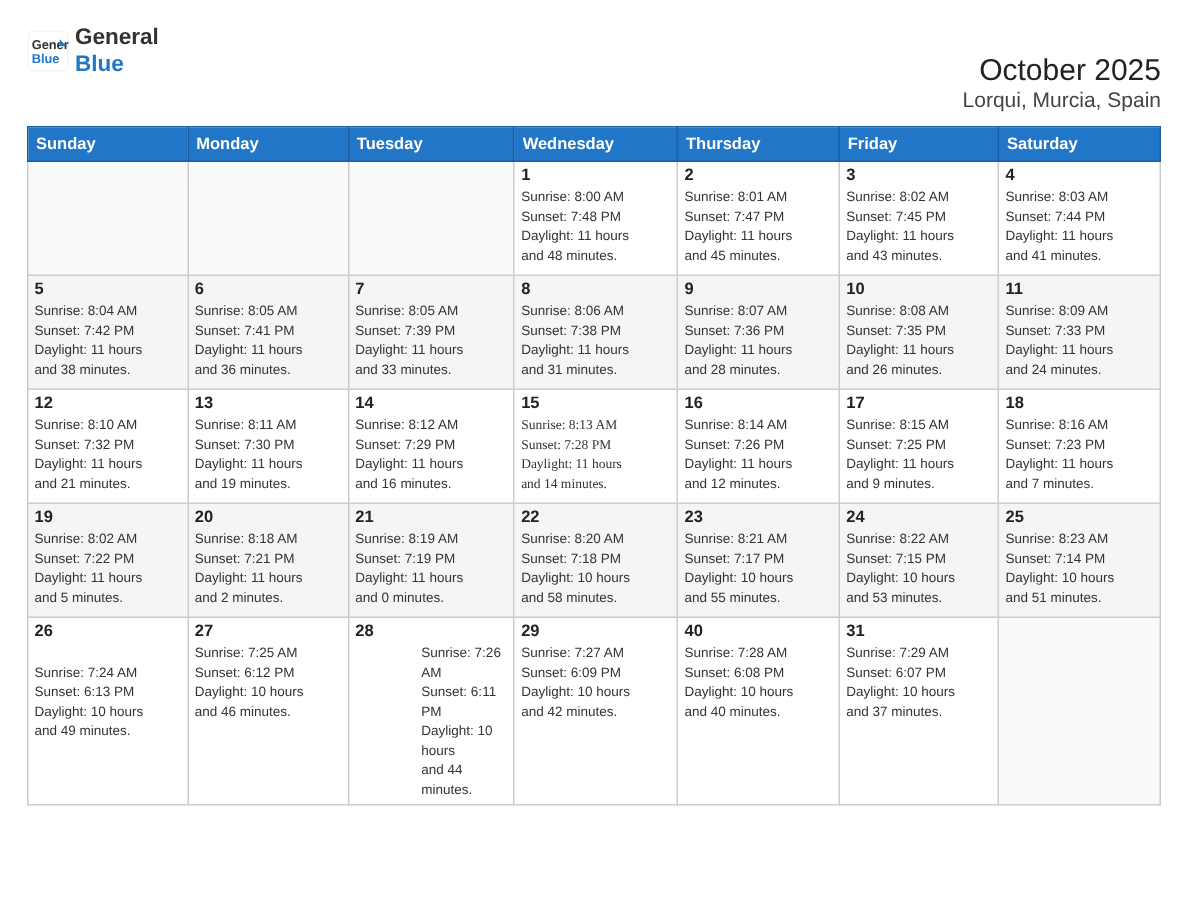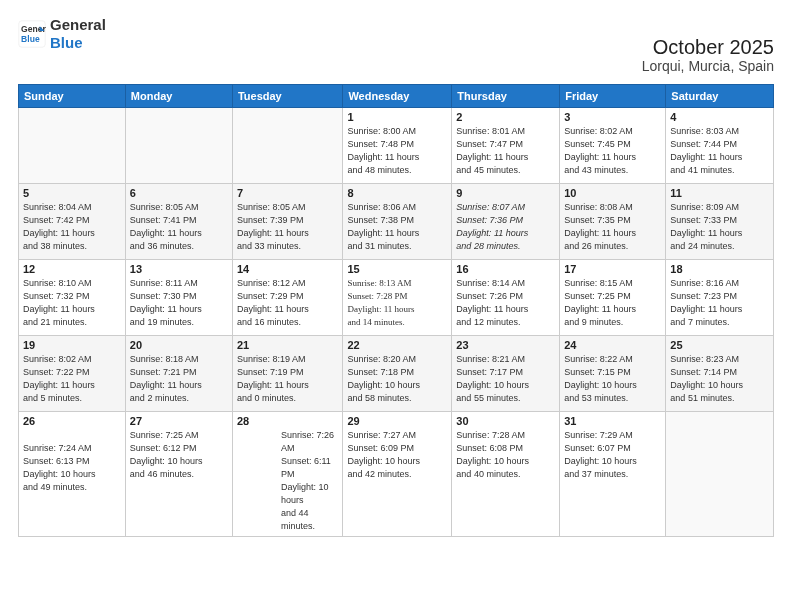--- a/index.html
+++ b/index.html
@@ -179,21 +179,21 @@
           </td>
           <td>
             <span class="day-num">8</span>
             <div class="day-info" style="white-space: pre-line;">Sunrise: 8:06 AM
 Sunset: 7:38 PM
 Daylight: 11 hours
 and 31 minutes.</div>
           </td>
           <td>
             <span class="day-num">9</span>
-            <div class="day-info" style="white-space: pre-line; font-style: italic;">Sunrise: 8:07 AM
+            <div class="day-info" style="white-space: pre-line;">Sunrise: 8:07 AM
 Sunset: 7:36 PM
 Daylight: 11 hours
 and 28 minutes.</div>
           </td>
           <td>
             <span class="day-num">10</span>
             <div class="day-info" style="white-space: pre-line;">Sunrise: 8:08 AM
 Sunset: 7:35 PM
 Daylight: 11 hours
 and 26 minutes.</div>
@@ -331,21 +331,21 @@
 and 44 minutes.</div>
           </td>
           <td>
             <span class="day-num">29</span>
             <div class="day-info" style="white-space: pre-line;">Sunrise: 7:27 AM
 Sunset: 6:09 PM
 Daylight: 10 hours
 and 42 minutes.</div>
           </td>
           <td>
-            <span class="day-num">30</span>
+            <span class="day-num">40</span>
             <div class="day-info" style="white-space: pre-line;">Sunrise: 7:28 AM
 Sunset: 6:08 PM
 Daylight: 10 hours
 and 40 minutes.</div>
           </td>
           <td>
             <span class="day-num">31</span>
             <div class="day-info" style="white-space: pre-line;">Sunrise: 7:29 AM
 Sunset: 6:07 PM
 Daylight: 10 hours

